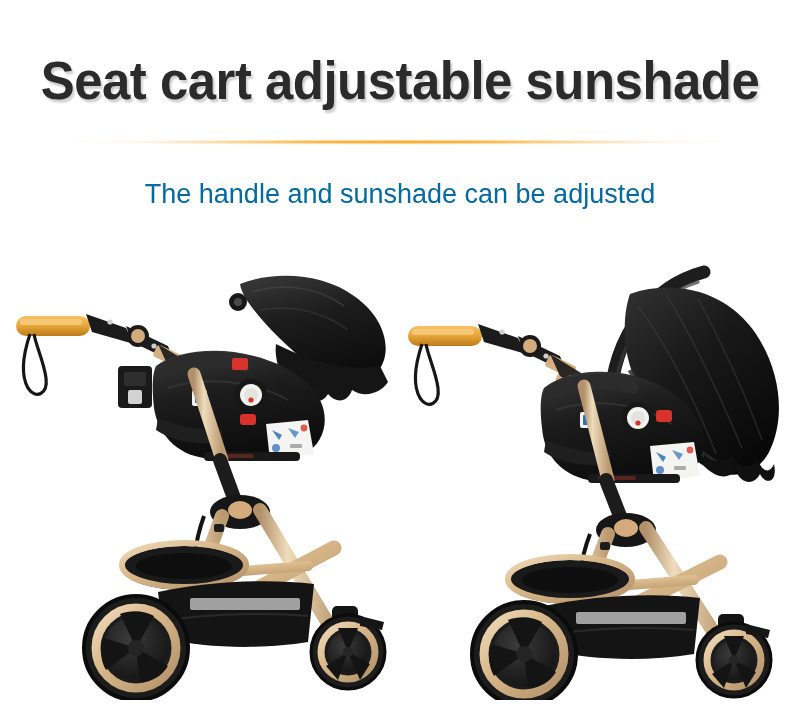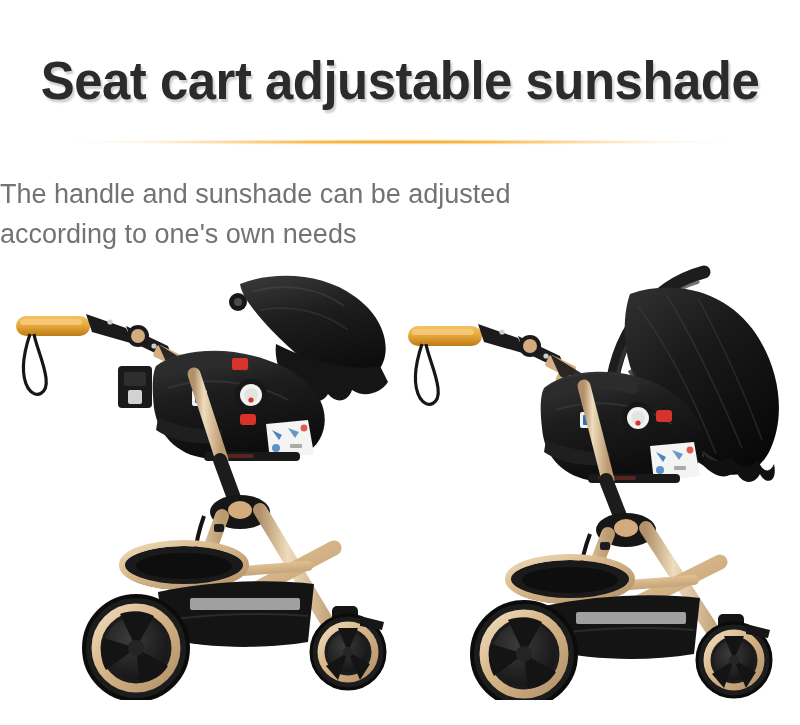--- a/index.html
+++ b/index.html
@@ -44,25 +44,25 @@
     background: radial-gradient(ellipse 50% 50% at 50% 50%,
                 #f5a623 0%, #f9b63f 26%, rgba(250,190,90,0.55) 55%,
                 rgba(252,210,140,0.16) 80%, rgba(255,255,255,0) 100%);
   }
 
   #subtitle {
     position: absolute;
     top: 174px;
     left: 0;
     width: 800px;
-    text-align: left;
+    text-align: center;
     font-family: "Liberation Sans", sans-serif;
     font-size: 27px;
     line-height: 40px;
-    color: #737373;
+    color: #0369a1;
   }
   #subtitle .line { display: block; }
 
   
   #products {
     position: absolute;
     top: 248px;
     left: 0;
     width: 800px;
     height: 452px;
@@ -80,21 +80,20 @@
 <body>
 
 <div id="page">
 
   <div id="headline">Seat cart adjustable sunshade</div>
 
   <div id="divider"></div>
 
   <div id="subtitle">
     <span class="line">The handle and sunshade can be adjusted</span>
-    <span class="line">according to one's own needs</span>
   </div>
 
   <div id="products">
 
     <div class="product-figure" id="figure-left">
       <svg viewBox="0 0 400 452" xmlns="http://www.w3.org/2000/svg">
         <defs>
           <linearGradient id="goldL" x1="0" y1="0" x2="1" y2="1">
             <stop offset="0%" stop-color="#f0dcbd"></stop>
             <stop offset="40%" stop-color="#d9b88a"></stop>

